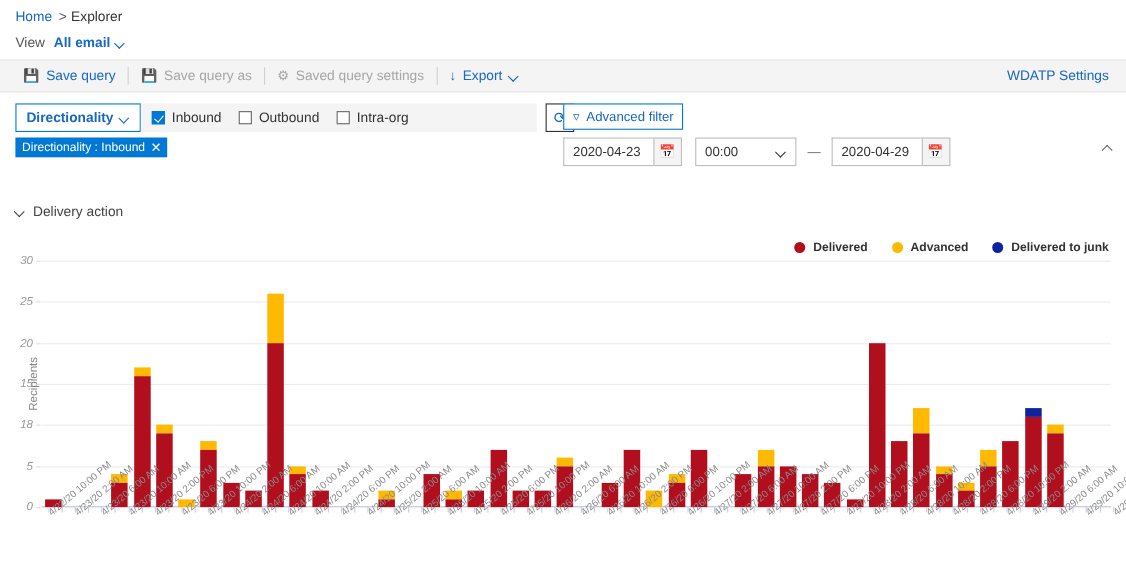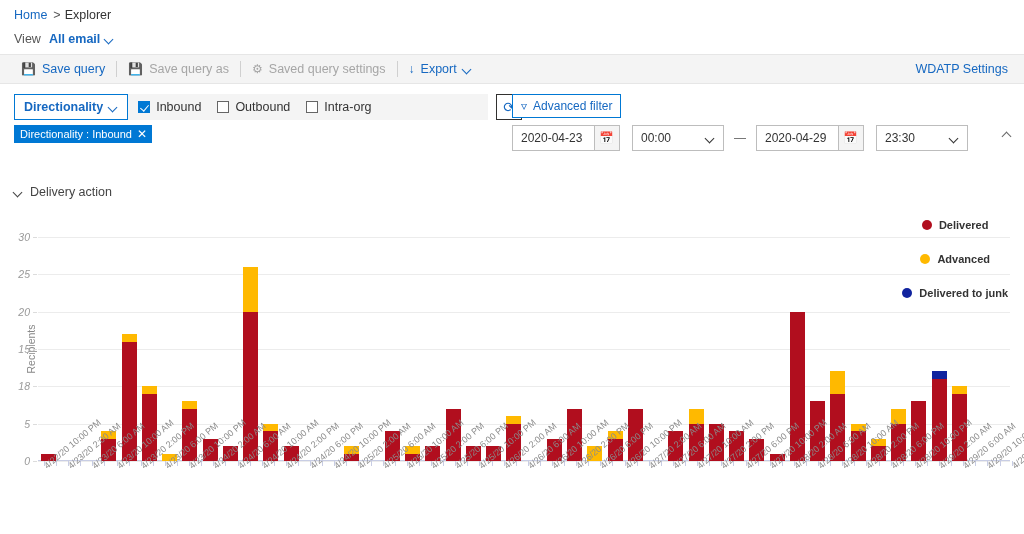--- a/index.html
+++ b/index.html
@@ -99,21 +99,21 @@
   .collapse-all { position:absolute; right:12px; top:44px; color:#666; cursor:pointer; }
 
   
   .section-hd {
     display:flex; align-items:center; gap:7px; padding:0 14px;
     position:absolute; left:0; top:185px; font-size:12.5px; color:#444; cursor:pointer;
   }
 
   
   .chartwrap { position:absolute; left:0; top:205px; width:1024px; height:325px; }
-  .legend { position:absolute; right:16px; top:14px; display:flex; gap:22px; align-items:center;flex-direction:column; }
+  .legend { position:absolute; right:16px; top:14px; display:flex; gap:22px; align-items:center; }
   .lg { display:flex; align-items:center; gap:7px; font-size:11px; font-weight:700; color:#333; }
   .dot { width:10px; height:10px; border-radius:50%; display:inline-block; }
 
   .plot { position:absolute; left:38px; top:32px; width:972px; height:224px; }
   .gridline { position:absolute; left:0; width:972px; height:1px; background:#ececec; }
   .ylab {
     position:absolute; right:calc(100% + 8px); font-size:10.5px; color:#999;
     transform:translateY(-50%); white-space:nowrap;font-style:italic;
   }
   .ytick { position:absolute; left:-5px; width:4px; height:1px; background:#dcdcdc; }
@@ -217,24 +217,20 @@
           <div class="dcal">📅</div>
         </div>
         <div class="tsel">
           <span>00:00</span>
           <i class="chev"></i>
         </div>
         <span class="dash">—</span>
         <div class="dbox">
           <div class="dinput">2020-04-29</div>
           <div class="dcal">📅</div>
-        </div>
-        <div class="tsel">
-          <span>23:30</span>
-          <i class="chev"></i>
         </div>
       </div>
     </div>
     <div class="collapse-all">
       <i class="chev up"></i>
     </div>
   </div>
 
   <div class="section-hd">
     <i class="chev"></i>

